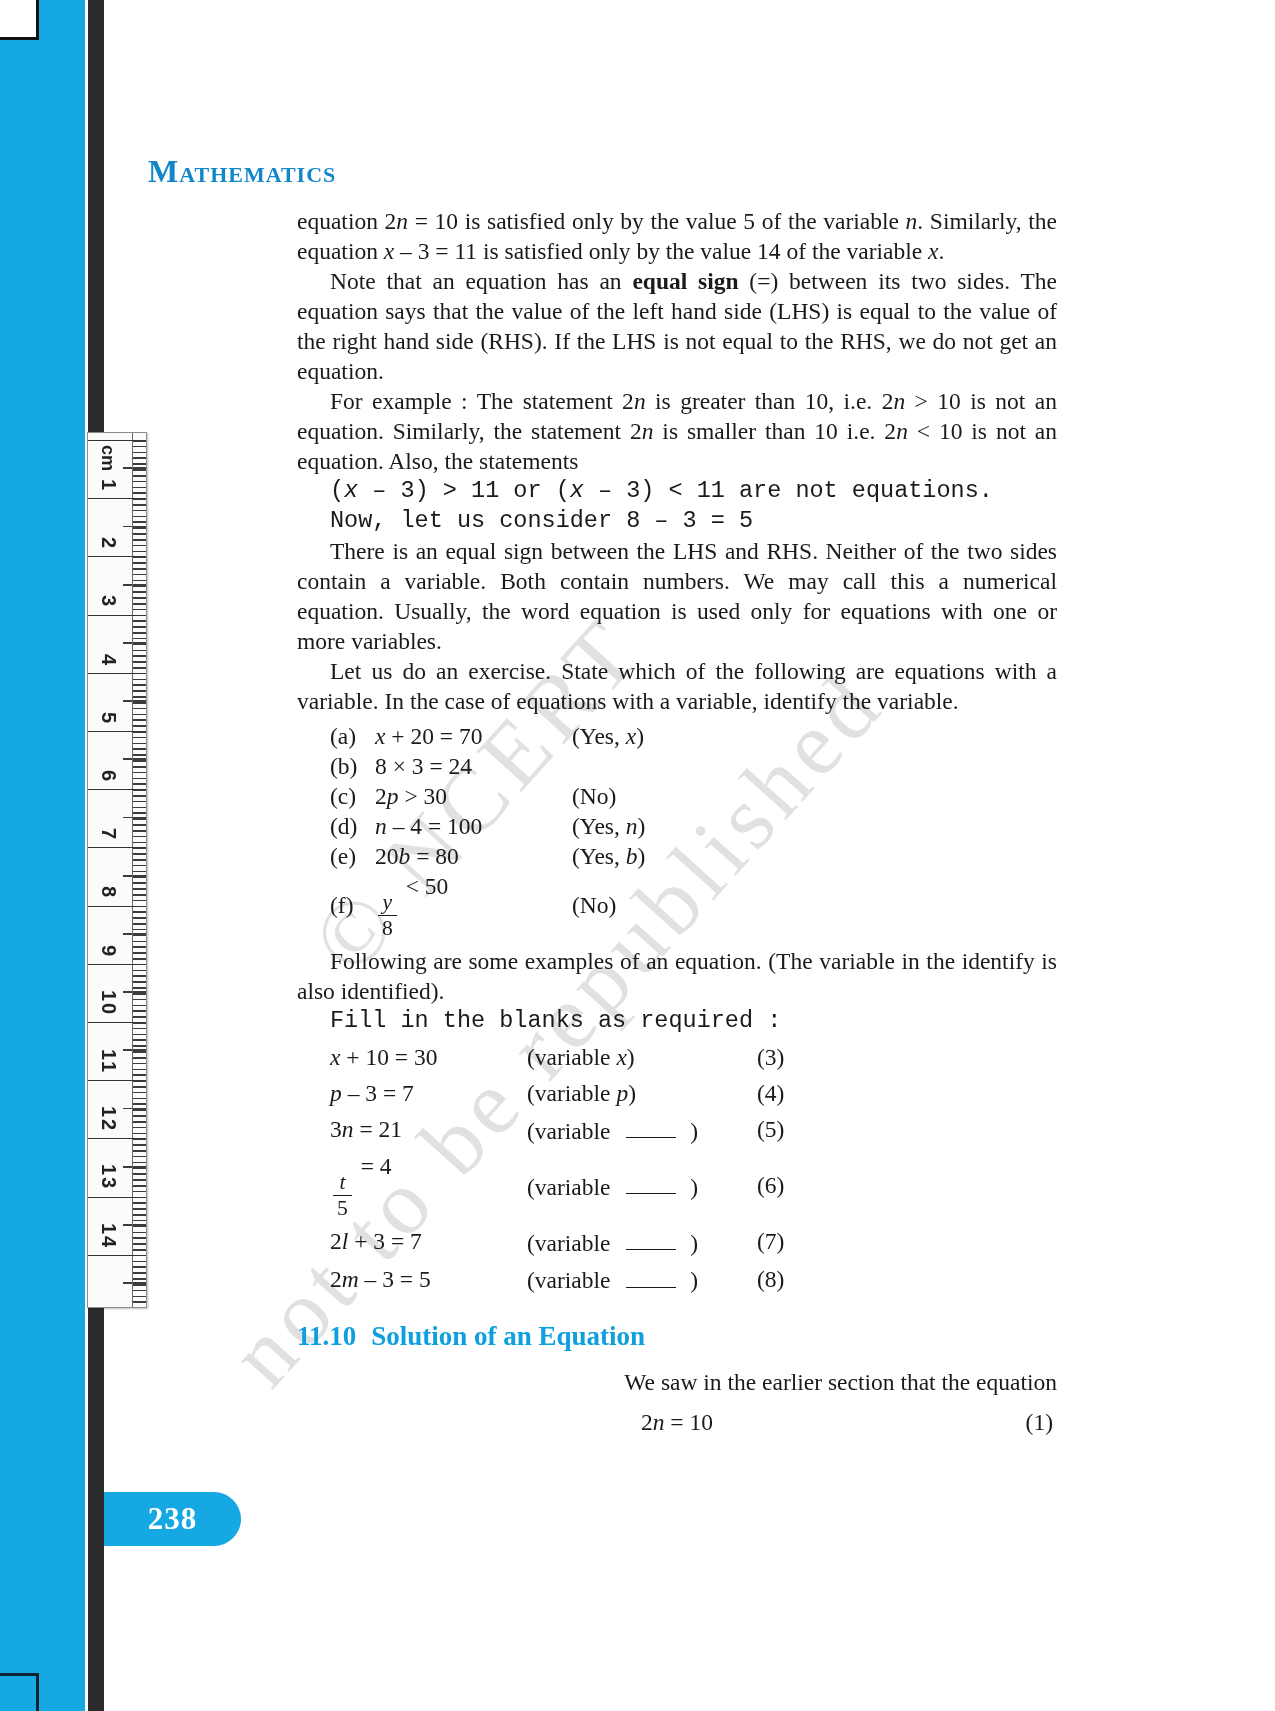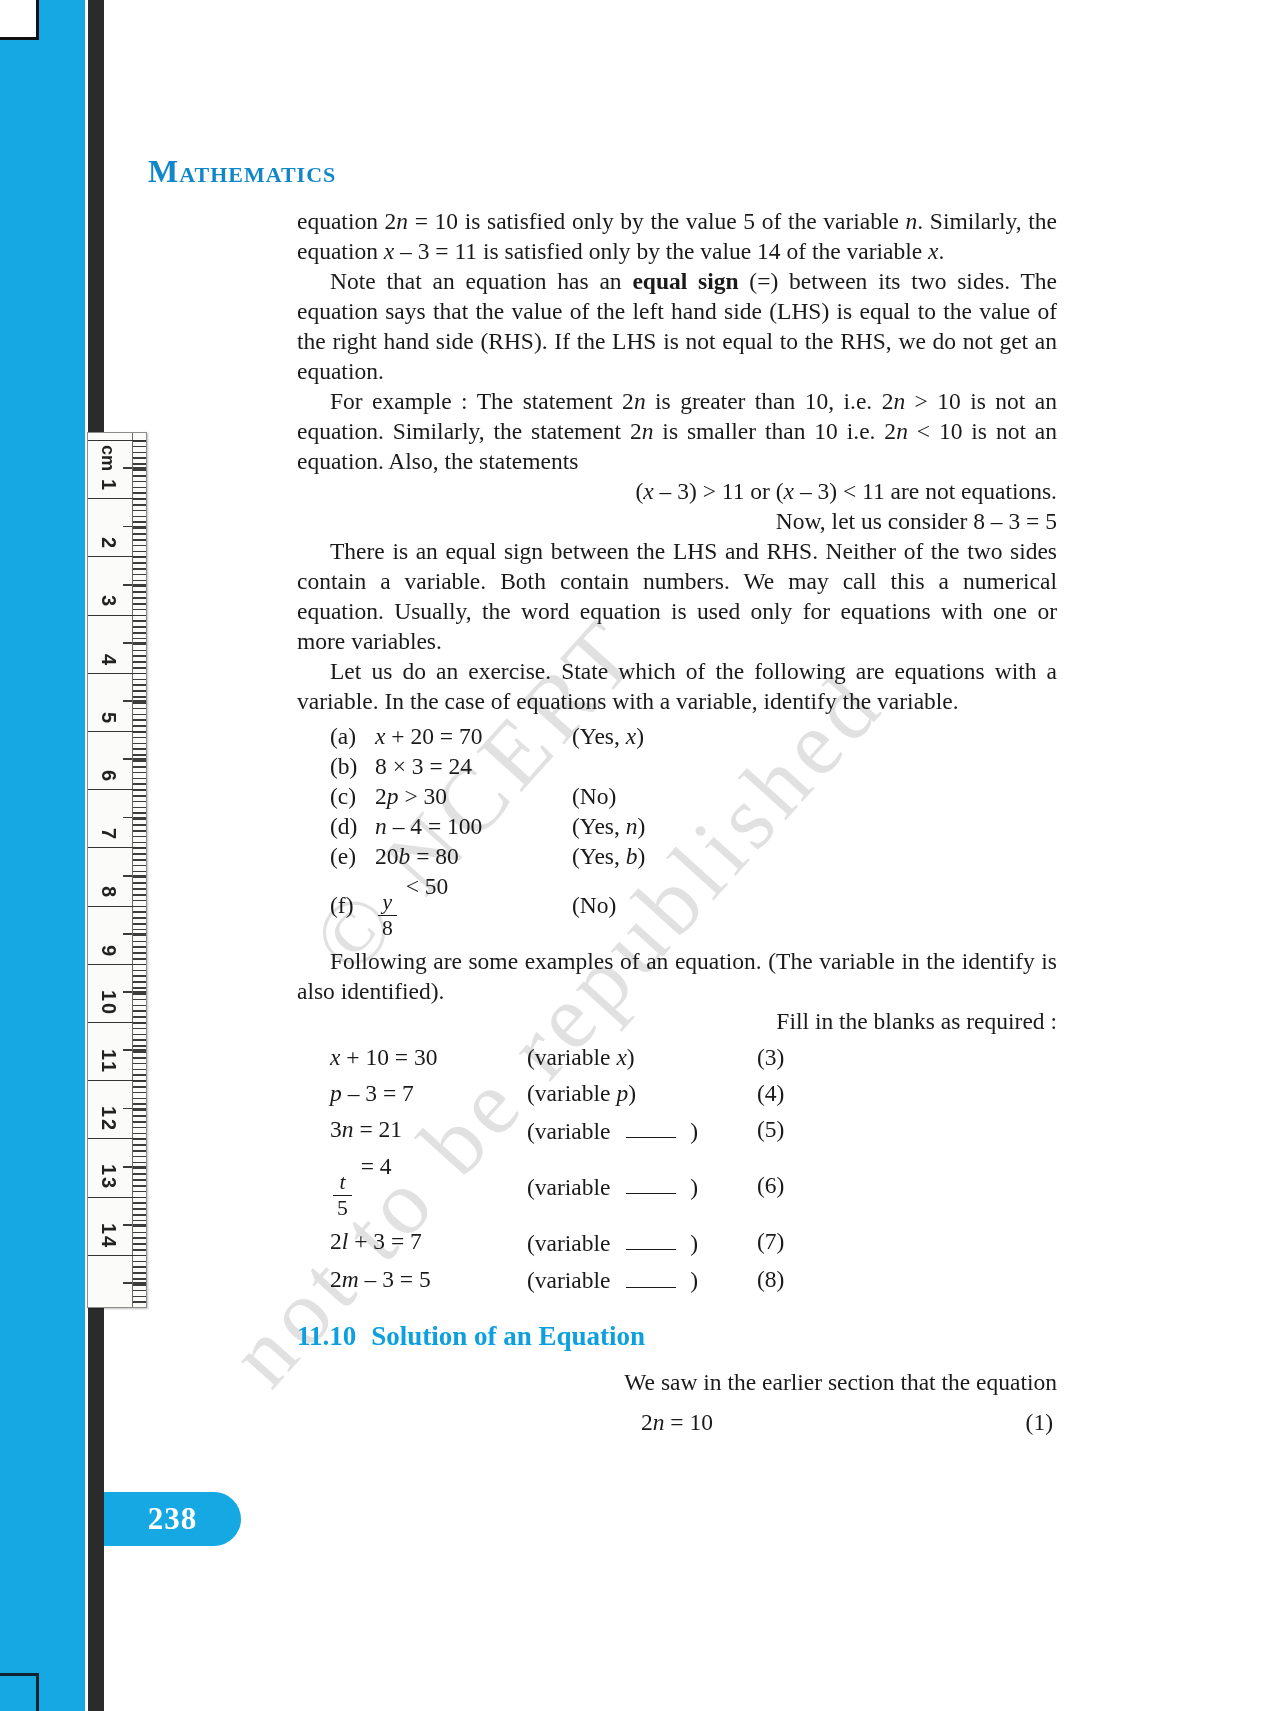--- a/index.html
+++ b/index.html
@@ -43,21 +43,21 @@
   .math-header{position:absolute;left:148px;top:153px;z-index:3;font-variant:small-caps;
     font-weight:bold;font-size:32px;letter-spacing:1px;color:var(--head-blue);}
   .page-badge{position:absolute;left:104px;top:1492px;width:137px;height:54px;z-index:3;
     background:var(--accent);border-radius:0 28px 28px 0;display:flex;align-items:center;justify-content:center;
     color:#ffffff;font-weight:bold;font-size:31px;letter-spacing:1px;font-family:Liberation Serif, serif;}
   
   .content{position:absolute;left:297px;top:206px;width:760px;z-index:3;
     font-size:23.5px;line-height:30px;text-align:justify;}
   .para{margin:0;}
   .indent{text-indent:33px;}
-  .noj{text-align:right;}
+  .noj{text-align:left;font-family:Liberation Mono, monospace;}
   
   .exercise{margin:5px 0 6px 33px;text-align:left;}
   .ex-row{display:flex;align-items:center;line-height:30px;}
   .ex-label{width:45px;flex:none;}
   .ex-eq{width:197px;flex:none;}
   .ex-ans{flex:1;}
   
   .fill{margin:6px 0 0 33px;text-align:left;}
   .f-row{display:flex;align-items:center;line-height:30px;margin-bottom:6px;}
   .f-eq{width:197px;flex:none;}

